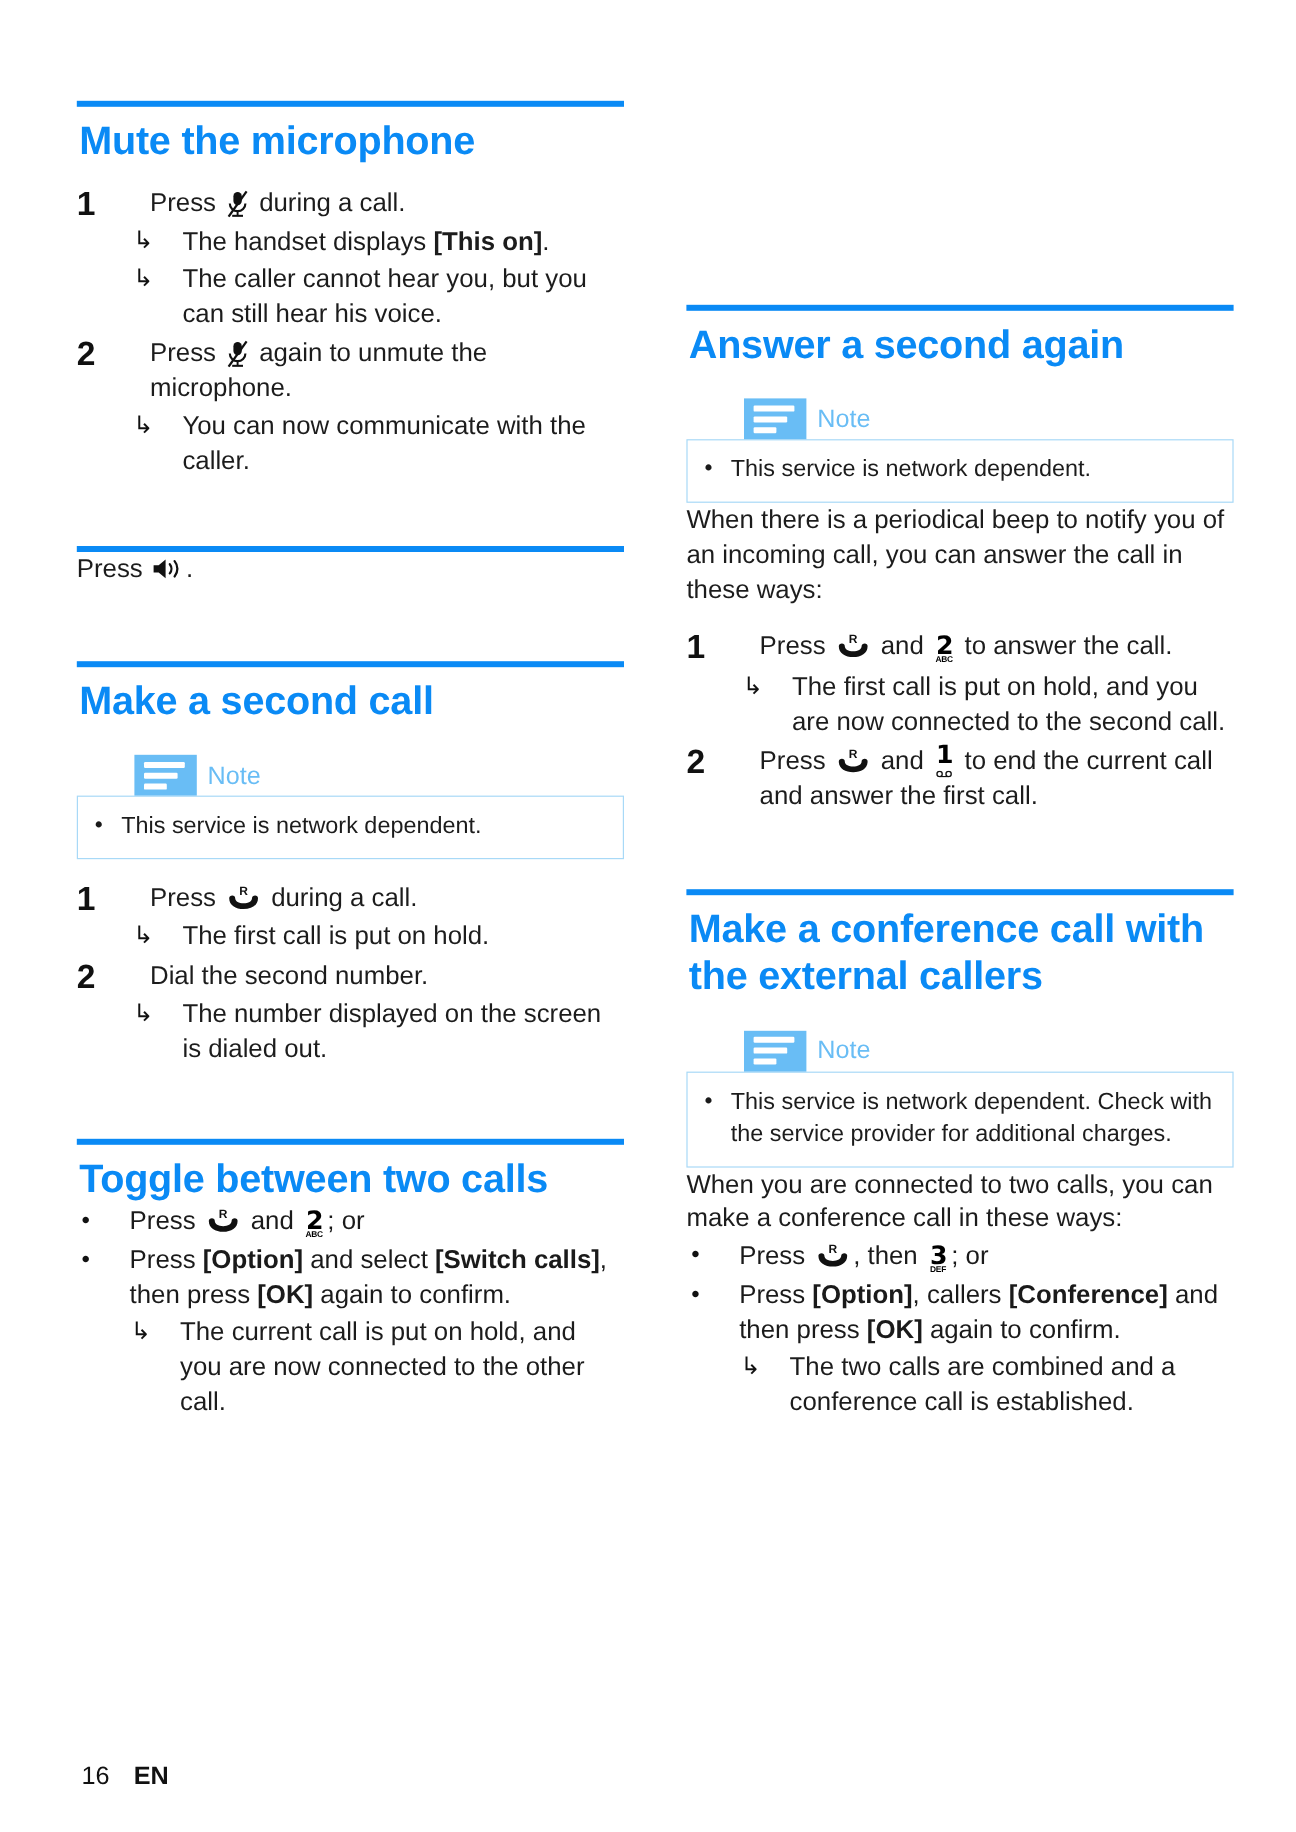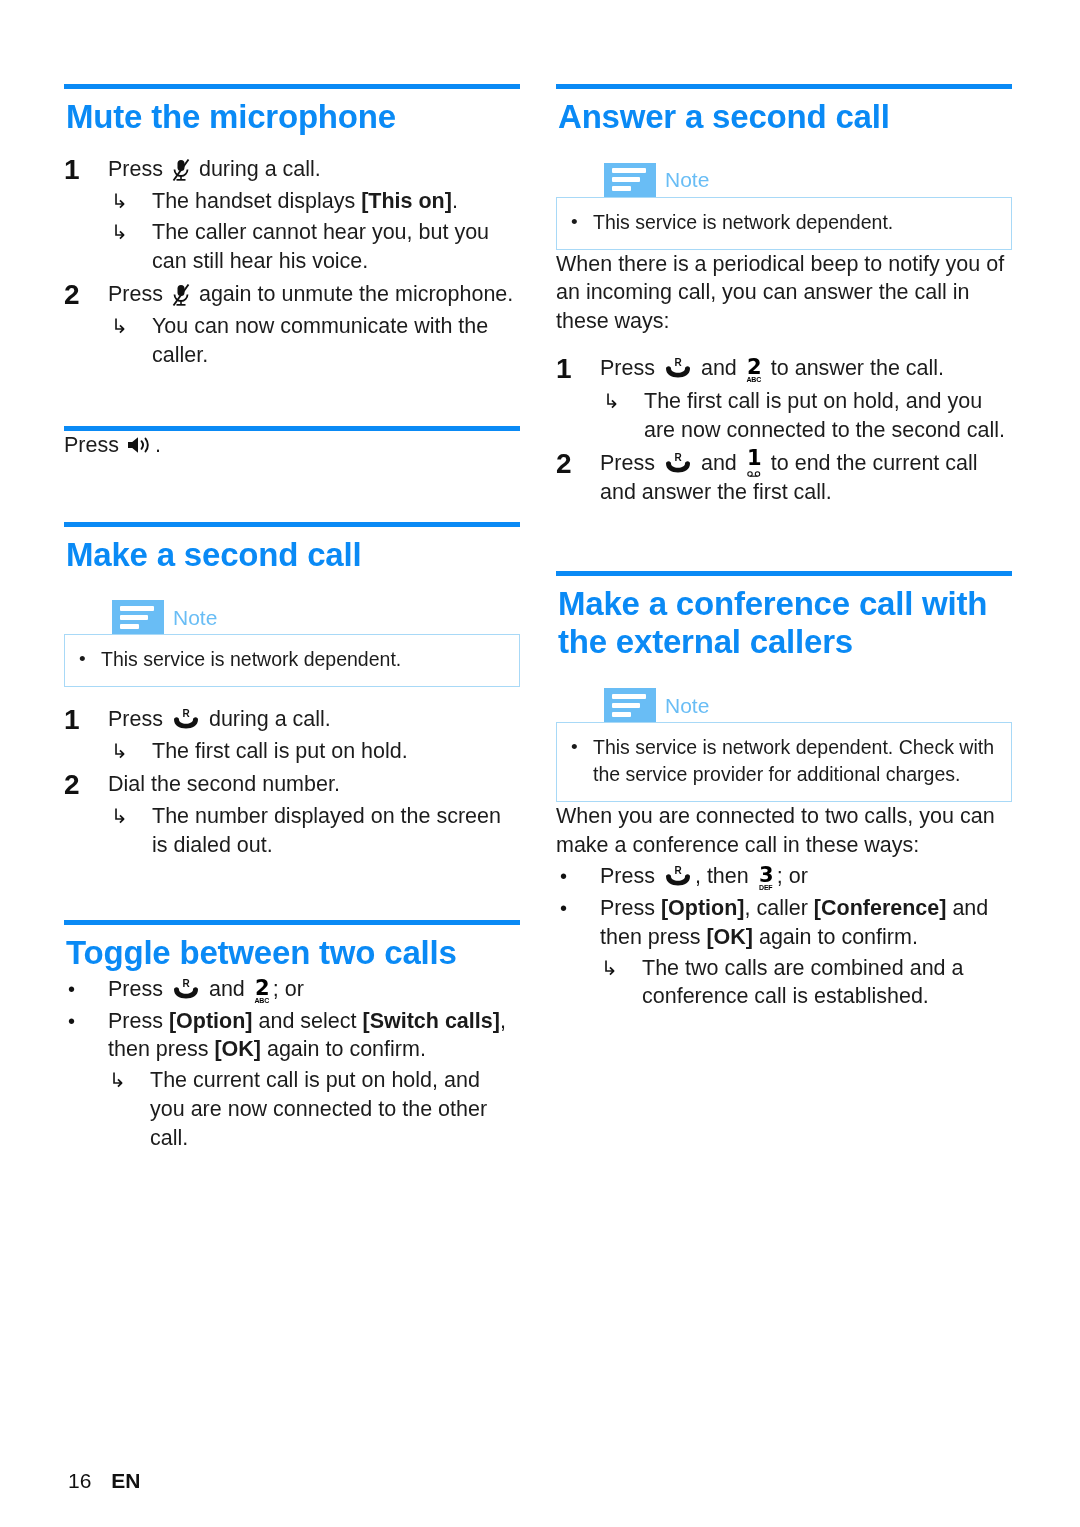--- a/index.html
+++ b/index.html
@@ -13,21 +13,22 @@
     overflow:hidden;
   }
 
   .page { position:relative; width:1080px; height:1527px; padding:0; }
 
   .columns {
     position:absolute;
     left:64px; top:84px;
     width:964px;
     display:flex;
-    gap:36px;
+    gap:52px;
+    align-items:flex-end;
   }
   .col { width:456px; }
 
   
   .section { margin-bottom:0; }
   .rule {
     height:5px;
     background:#0a8af5;
     width:100%;
   }
@@ -59,20 +60,21 @@
     font-size:28px;
     font-weight:700;
     line-height:1.08;
     color:#111;
   }
   .step-body { flex:1; }
   .step-text {
     font-size:21.5px;
     line-height:1.345;
     color:#1c1c1c;
+    margin-left:17px;
   }
 
   
   .result {
     display:flex;
     margin-top:3px;
   }
   .result-arrow {
     width:44px;
     flex:0 0 44px;
@@ -380,21 +382,21 @@
           </div>
         </div>
       </div>
 
     </div>
 
     <div class="col">
 
       <div class="section">
         <div class="rule"></div>
-        <div class="heading">Answer a second call</div>
+        <div class="heading">Answer a second again</div>
 
         <div class="note">
           <div class="note-tab">
             <div class="note-tab-icon">
               <div class="note-bar b1"></div>
               <div class="note-bar b2"></div>
               <div class="note-bar b3"></div>
             </div>
             <div class="note-label">Note</div>
           </div>
@@ -500,21 +502,21 @@
               <span class="ico ico-key">
                 <span class="key-digit">3</span>
                 <span class="key-sub">DEF</span>
               </span><span>; or</span>
             </div>
           </div>
 
           <div class="bullet">
             <div class="bullet-dot">•</div>
             <div class="bullet-text">
-              <span>Press </span><b>[Option]</b><span>, caller </span><b>[Conference]</b><span> and then press </span><b>[OK]</b><span> again to confirm.</span>
+              <span>Press </span><b>[Option]</b><span>, callers </span><b>[Conference]</b><span> and then press </span><b>[OK]</b><span> again to confirm.</span>
               <div class="result">
                 <div class="result-arrow">↳</div>
                 <div class="result-text">The two calls are combined and a conference call is established.</div>
               </div>
             </div>
           </div>
         </div>
       </div>
 
     </div>

